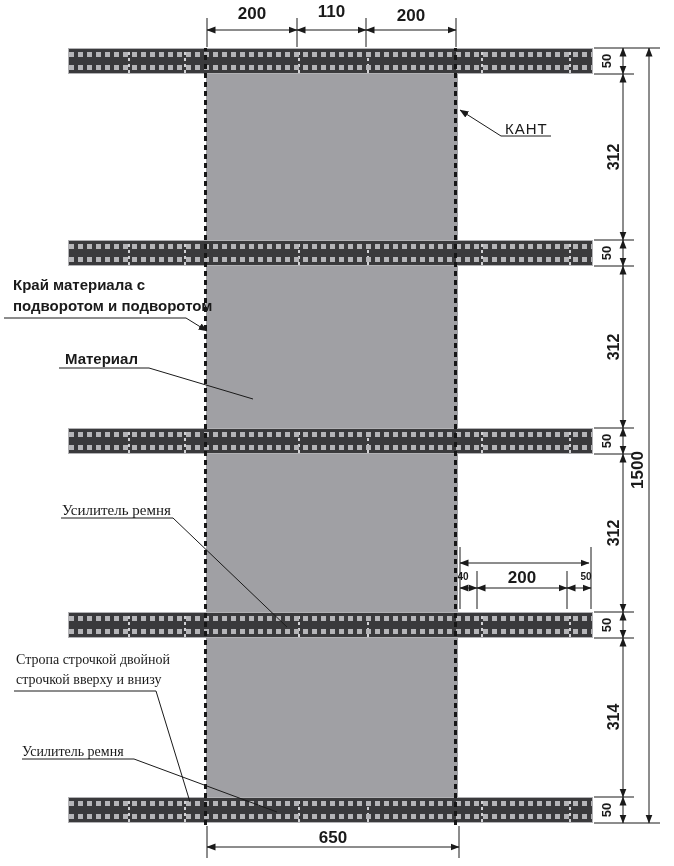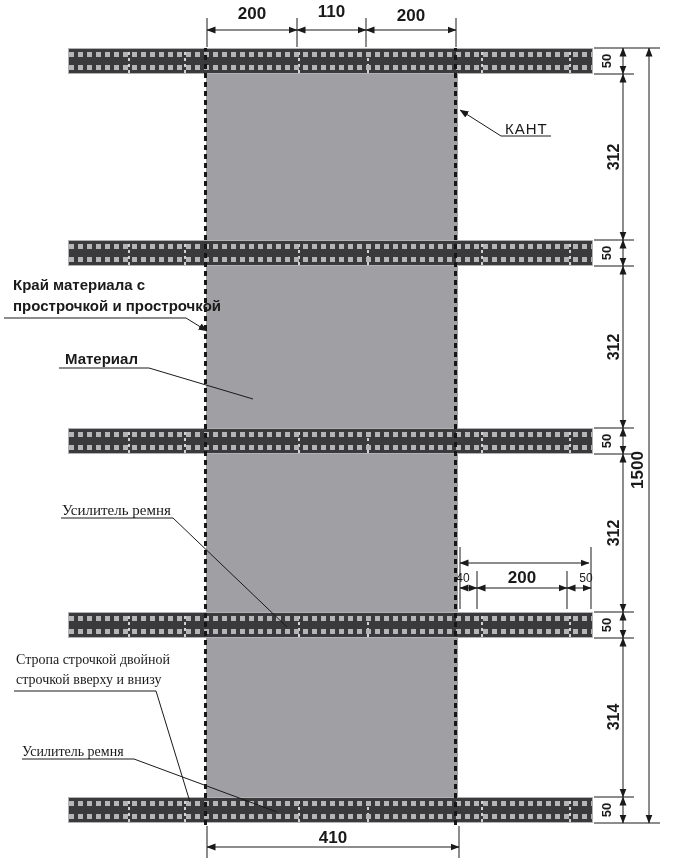--- a/index.html
+++ b/index.html
@@ -39,21 +39,21 @@
   }
   .strap.s1{top:48px;}.strap.s2{top:240px;}.strap.s3{top:428px;}
   .strap.s4{top:612px;}.strap.s5{top:797px;}
   
   #lines{position:absolute;left:0;top:0;z-index:4;pointer-events:none;}
   #lines line,#lines polyline{stroke:var(--line,#1a1a1a);stroke-width:1;fill:none;}
   
   .lbl{position:absolute;z-index:5;white-space:nowrap;}
   .dim{font-weight:bold;font-size:17px;text-align:center;}
   .dimlight{font-weight:bold;font-size:17px;text-align:center;}
-  .dimsm{font-weight:normal;font-size:12px;text-align:center;}
+  .dimsm{font-weight:bold;font-size:10px;text-align:center;}
   .vdim{
     font-weight:bold;font-size:13px;
     transform:translate(-50%,-50%) rotate(-90deg);
   }
   .vdim.gap{font-size:16px;}
   .vdim.total{font-size:17px;}
   .callout-sans{font-weight:bold;font-size:15px;line-height:21px;}
   .callout-serif{font-family:"Liberation Serif",serif;font-weight:normal;font-size:15px;line-height:20px;}
   .callout-serif.sm{font-size:14px;}
   .kant{font-size:15px;font-weight:normal;letter-spacing:1px;}
@@ -153,31 +153,31 @@
   <div class="lbl vdim" style="left:606px;top:625px;">50</div>
   <div class="lbl vdim" style="left:606px;top:810px;">50</div>
 
   <div class="lbl vdim gap" style="left:614px;top:157px;">312</div>
   <div class="lbl vdim gap" style="left:614px;top:347px;">312</div>
   <div class="lbl vdim gap" style="left:614px;top:533px;">312</div>
   <div class="lbl vdim gap" style="left:614px;top:717px;">314</div>
 
   <div class="lbl vdim total" style="left:638px;top:470px;">1500</div>
 
-  <div class="lbl dim" style="left:207px;top:828px;width:252px;">410</div>
+  <div class="lbl dim" style="left:207px;top:828px;width:252px;">650</div>
 
   <div class="lbl dimsm" style="left:448px;top:571px;width:30px;">40</div>
   <div class="lbl dimlight" style="left:477px;top:568px;width:90px;">200</div>
   <div class="lbl dimsm" style="left:571px;top:571px;width:30px;">50</div>
 
   <div class="lbl kant" style="left:505px;top:120px;">КАНТ</div>
 
   <div class="lbl callout-sans" style="left:13px;top:274px;">
     <div>Край материала с</div>
-    <div>прострочкой и прострочкой</div>
+    <div>подворотом и подворотом</div>
   </div>
 
   <div class="lbl callout-sans" style="left:65px;top:348px;">Материал</div>
 
   <div class="lbl callout-serif" style="left:62px;top:500px;">Усилитель ремня</div>
 
   <div class="lbl callout-serif sm" style="left:16px;top:650px;">
     <div>Стропа строчкой двойной</div>
     <div>строчкой вверху и внизу</div>
   </div>

